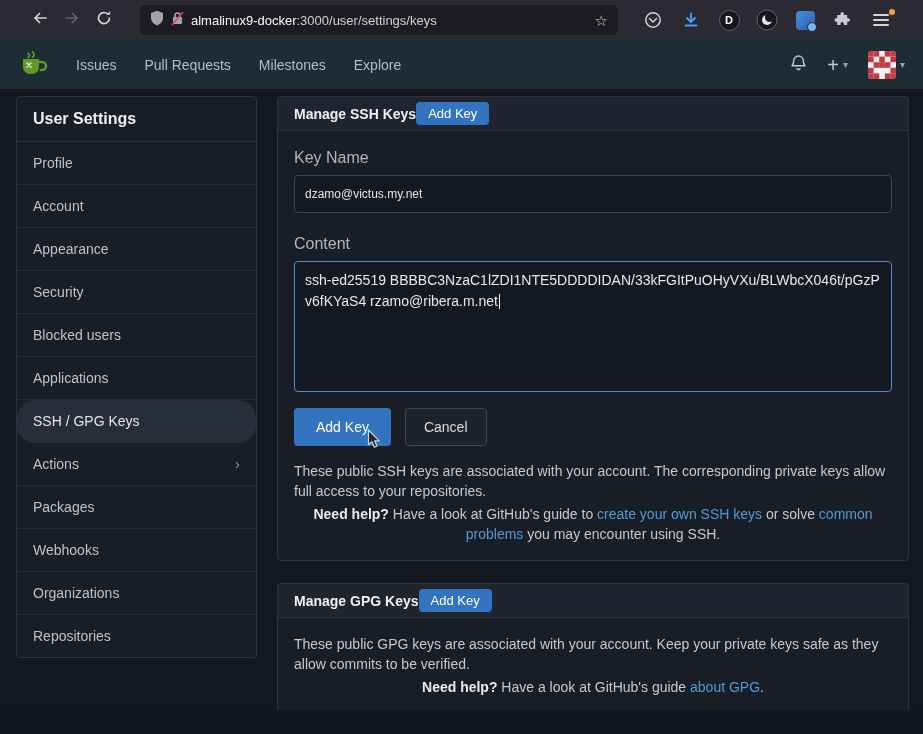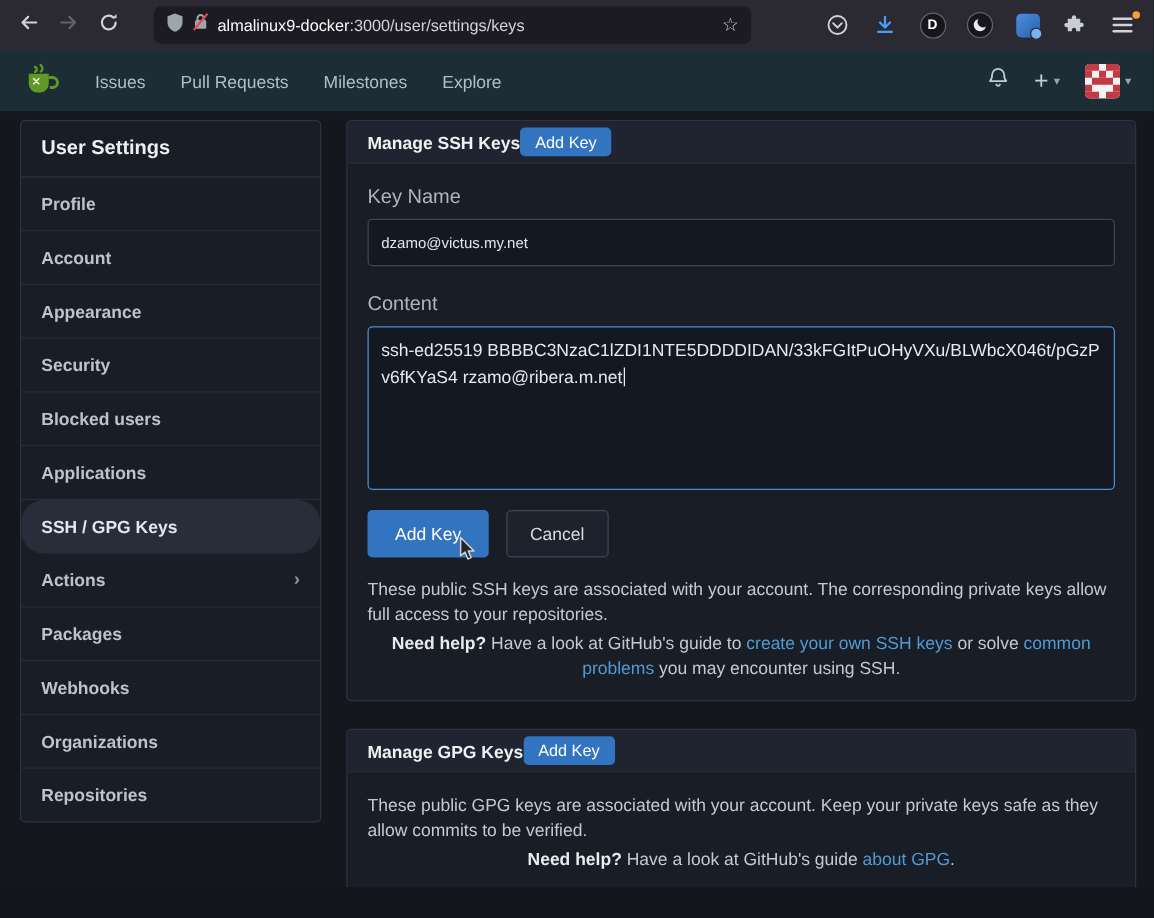--- a/index.html
+++ b/index.html
@@ -1,21 +1,21 @@
 <!DOCTYPE html>
 <html><head>
 <meta charset="utf-8">
 <style>
   * { box-sizing: border-box; margin: 0; padding: 0; }
   html,body { width: 923px; height: 734px; overflow: hidden; }
   body { font-family: "Liberation Sans", sans-serif; background: #14171d; }
   .app { width: 923px; height: 734px; display: flex; flex-direction: column; }
 
   
-  .toolbar { height: 40px; background: #2b2a33; display: flex; align-items: center; padding: 0 7px; flex: none; }
+  .toolbar { height: 40px; background: #2b2a33; display: flex; align-items: center; padding: 0 24px; flex: none; }
   .tb-btn { width: 32px; height: 32px; border-radius: 4px; display: flex; align-items: center; justify-content: center; flex: none; }
   .urlbar { width: 478px; height: 30px; margin-left: 20px; background: #1c1b22; border-radius: 6px; display: flex; align-items: center; padding: 0 10px; gap: 7px; }
   .url-text { font-size: 13px; color: #fbfbfe; white-space: nowrap; overflow: hidden; }
   .url-path { color: #d2d2da; }
   .urlbar .star { margin-left: auto; color: #d2d2d9; font-size: 15px; line-height: 1; }
   .right-icons { margin-left: auto; display: flex; align-items: center; gap: 6px; padding-right: 2px; }
   .circle-ext { width: 21px; height: 21px; border-radius: 50%; background: #16161d; border: 1px solid #62626d; color: #fff; font-size: 11px; font-weight: bold; display: flex; align-items: center; justify-content: center; }
   .color-ext { width: 19px; height: 19px; border-radius: 4px; background: linear-gradient(135deg,#4b8fe0,#2a5fa8); position: relative; }
   .color-ext::after { content:""; position: absolute; right: -2px; bottom: -2px; width: 8px; height: 8px; border-radius: 50%; background: #7ab1f0; border: 1px solid #2b2a33; }
   .hamburger { position: relative; width: 16px; height: 12px; display: flex; flex-direction: column; justify-content: space-between; }
@@ -32,21 +32,21 @@
   .caret { font-size: 10px; color: #9aa6ad; }
   .avatar { width: 28px; height: 28px; border-radius: 4px; overflow: hidden; flex: none; }
 
   
   .page { flex: 1; display: flex; align-items: flex-start; gap: 20px; padding: 6px 14px 0 16px; overflow: hidden; }
   .card { background: #191d26; border: 1px solid #2d3340; border-radius: 4px; }
 
   
   .sidebar { width: 241px; flex: none; }
   .sb-title { padding: 13px 16px; font-size: 16px; font-weight: bold; color: #edf0f2; border-bottom: 1px solid #2d3340; }
-  .sb-item { padding: 13px 16px; font-size: 14px; color: #bcc3cb; border-bottom: 1px solid #262c36; display: flex; justify-content: space-between; cursor: default; font-weight: bold; }
+  .sb-item { padding: 13px 16px; font-size: 14px; color: #bcc3cb; border-bottom: 1px solid #262c36; display: flex; justify-content: space-between; cursor: default; }
   .sb-item:last-child { border-bottom: none; }
   .sb-item.active { background: #272d39; color: #e2e7ec; border-radius: 18px; }
   .sb-chevron { color: #8f98a3; font-size: 15px; line-height: 1; }
 
   
   .main { flex: 1; display: flex; flex-direction: column; gap: 22px; }
   .card-header { display: flex; align-items: center; padding: 5px 16px; min-height: 34px; background: #1f2430; border-bottom: 1px solid #2d3340; border-radius: 4px 4px 0 0; }
   .card-title { font-size: 14px; font-weight: bold; color: #eef1f4; }
   .btn-small { background: #3274c0; color: #fff; font-size: 13px; padding: 4px 12px; border: none; border-radius: 4px; font-family: inherit; }
   .card-body { padding: 16px; }

